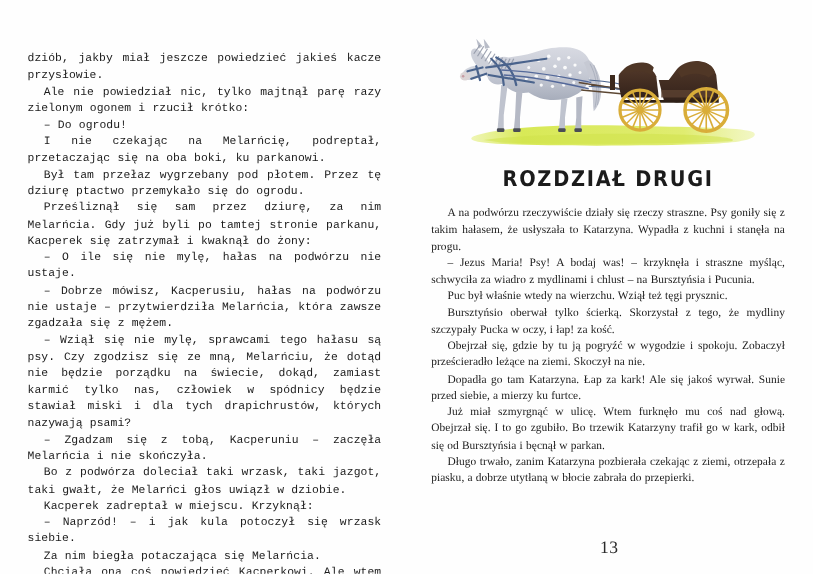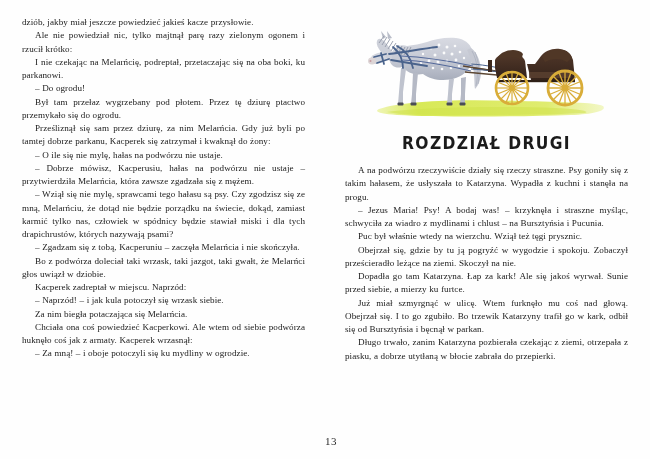--- a/index.html
+++ b/index.html
@@ -21,21 +21,22 @@
     background: #fefefe;
     display: flex;
   }
   .page {
     position: relative;
     width: 325px;
     height: 459px;
     box-sizing: border-box;
   }
   .page-left {
-    padding: 16px 20px 10px 22px;
+    padding: 40px 20px 10px 22px;
+    font-family: Liberation Mono, monospace;
   }
   .page-right {
     padding: 12px 22px 10px 20px;
   }
 
   
   .textblock {
     font-size: 9.1px;
     line-height: 13.25px;
     text-align: justify;
@@ -77,44 +78,45 @@
     transform: scaleY(1.12);
     transform-origin: center;
   }
 
   
   .folio {
     position: absolute;
     bottom: 12px;
     left: 0;
     right: 0;
-    font-size: 11px;
+    text-align: center;
+    font-size: 14px;
     color: #2a2a2a;
     letter-spacing: 0.4px;
   }
 </style>
 </head>
 <body>
 
 <div class="spread">
 
   <div class="page page-left">
     <div class="textblock" id="left-text">
         <p class="noindent">dziób, jakby miał jeszcze powiedzieć jakieś kacze przysłowie.</p>
         <p class="">Ale nie powiedział nic, tylko majtnął parę razy zielonym ogonem i rzucił krótko:</p>
+        <p class="">– Do ogrodu!</p>
         <p class="">I nie czekając na Melarńcię, podreptał, przetaczając się na oba boki, ku parkanowi.</p>
-        <p class="">– Do ogrodu!</p>
         <p class="">Był tam przełaz wygrzebany pod płotem. Przez tę dziurę ptactwo przemykało się do ogrodu.</p>
-        <p class="">Prześliznął się sam przez dziurę, za nim Melarńcia. Gdy już byli po tamtej dobrze parkanu, Kacperek się zatrzymał i kwaknął do żony:</p>
+        <p class="">Prześliznął się sam przez dziurę, za nim Melarńcia. Gdy już byli po tamtej stronie parkanu, Kacperek się zatrzymał i kwaknął do żony:</p>
         <p class="">– O ile się nie mylę, hałas na podwórzu nie ustaje.</p>
         <p class="">– Dobrze mówisz, Kacperusiu, hałas na podwórzu nie ustaje – przytwierdziła Melarńcia, która zawsze zgadzała się z mężem.</p>
         <p class="">– Wziął się nie mylę, sprawcami tego hałasu są psy. Czy zgodzisz się ze mną, Melarńciu, że dotąd nie będzie porządku na świecie, dokąd, zamiast karmić tylko nas, człowiek w spódnicy będzie stawiał miski i dla tych drapichrustów, których nazywają psami?</p>
         <p class="">– Zgadzam się z tobą, Kacperuniu – zaczęła Melarńcia i nie skończyła.</p>
         <p class="">Bo z podwórza doleciał taki wrzask, taki jazgot, taki gwałt, że Melarńci głos uwiązł w dziobie.</p>
-        <p class="">Kacperek zadreptał w miejscu. Naprzód:</p>
+        <p class="">Kacperek zadreptał w miejscu. Krzyknął:</p>
         <p class="">– Naprzód! – i jak kula potoczył się wrzask siebie.</p>
         <p class="">Za nim biegła potaczająca się Melarńcia.</p>
         <p class="">Chciała ona coś powiedzieć Kacperkowi. Ale wtem od siebie podwórza huknęło coś jak z armaty. Kacperek wrzasnął:</p>
         <p class="">– Za mną! – i oboje potoczyli się ku mydliny w ogrodzie.</p>
       </div>
   </div>
 
   <div class="page page-right">
 
     <div class="illustration">
@@ -287,20 +289,21 @@
         </g>
       </svg>
     </div>
 
     <div class="chapter-heading">ROZDZIAŁ DRUGI</div>
 
     <div class="textblock" id="right-text">
         <p class="">A na podwórzu rzeczywiście działy się rzeczy straszne. Psy goniły się z takim hałasem, że usłyszała to Katarzyna. Wypadła z kuchni i stanęła na progu.</p>
         <p class="">– Jezus Maria! Psy! A bodaj was! – krzyknęła i straszne myśląc, schwyciła za wiadro z mydlinami i chlust – na Bursztyńsia i Pucunia.</p>
         <p class="">Puc był właśnie wtedy na wierzchu. Wziął też tęgi prysznic.</p>
+        <p class="">Bursztyńsio oberwał tylko ścierką. Skorzystał z tego, że mydliny szczypały Pucka w oczy, i łap! za kość.</p>
         <p class="">Obejrzał się, gdzie by tu ją pogryźć w wygodzie i spokoju. Zobaczył prześcieradło leżące na ziemi. Skoczył na nie.</p>
         <p class="">Dopadła go tam Katarzyna. Łap za kark! Ale się jakoś wyrwał. Sunie przed siebie, a mierzy ku furtce.</p>
         <p class="">Już miał szmyrgnąć w ulicę. Wtem furknęło mu coś nad głową. Obejrzał się. I to go zgubiło. Bo trzewik Katarzyny trafił go w kark, odbił się od Bursztyńsia i bęcnął w parkan.</p>
         <p class="">Długo trwało, zanim Katarzyna pozbierała czekając z ziemi, otrzepała z piasku, a dobrze utytłaną w błocie zabrała do przepierki.</p>
       </div>
 
     <div class="folio">13</div>
   </div>
 
 </div>

